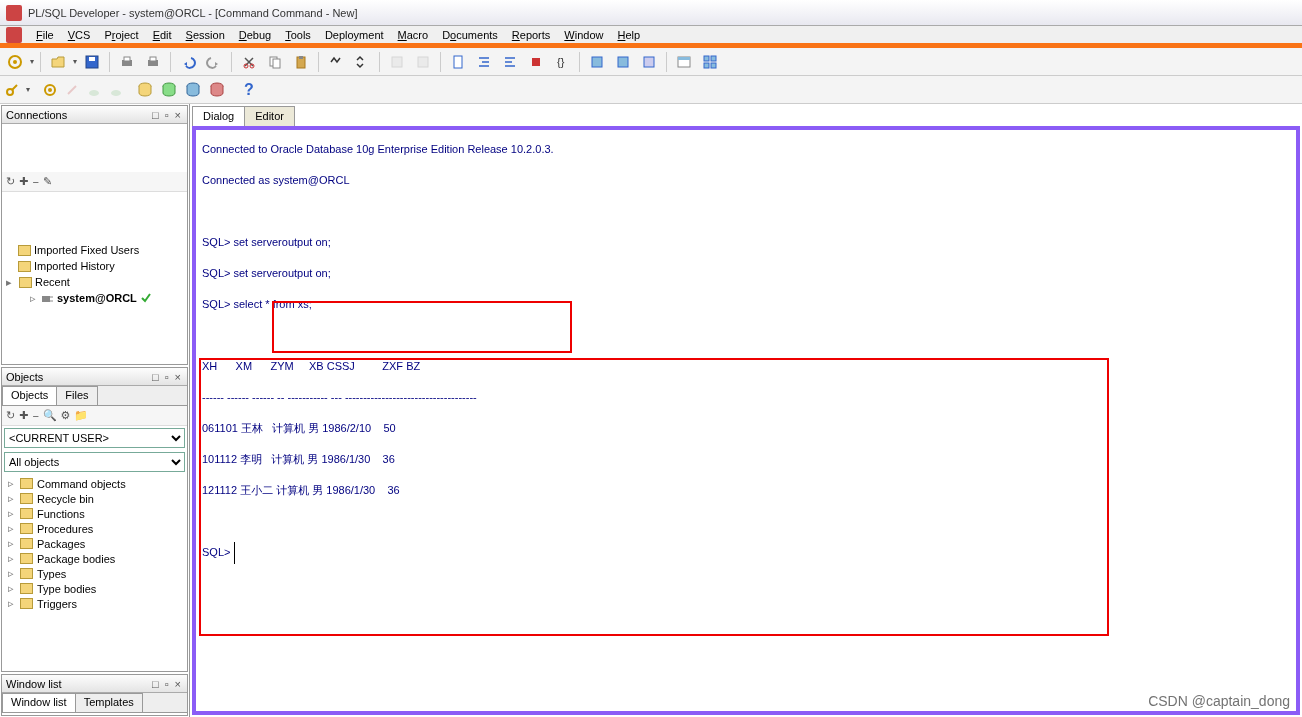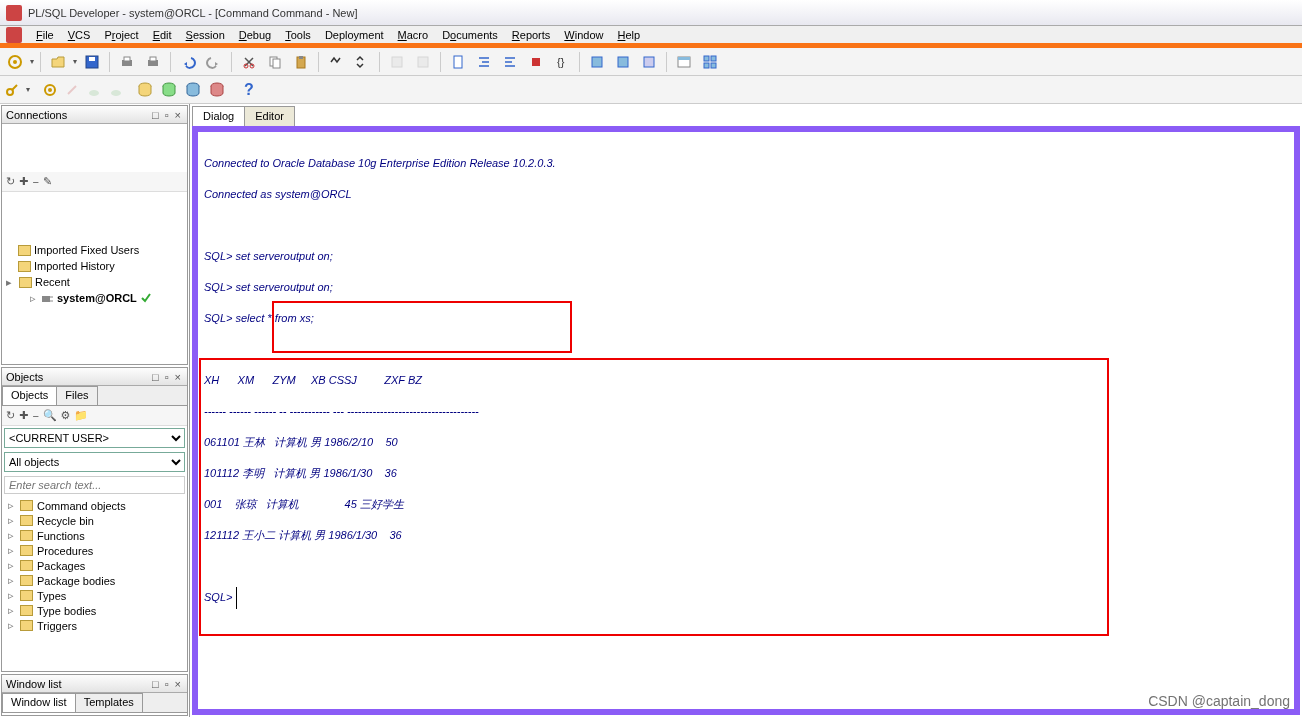--- a/index.html
+++ b/index.html
@@ -29,21 +29,21 @@
 .tree .indent2 { padding-left:24px; }
 .folder-icon { width:13px; height:11px; background:#f4d57a; border:1px solid #b89b3a; }
 .bold { font-weight:bold; }
 .tabstrip { height:20px; display:flex; border-bottom:1px solid #999; background:#eee; }
 .tabstrip .tab { padding:2px 8px; border:1px solid #999; border-bottom:none; background:#fff; margin-right:-1px; font-size:11px; }
 .tabstrip .tab.inactive { background:#eee; }
 .rightcol { flex:1; display:flex; flex-direction:column; }
 .right-tabs { height:22px; display:flex; padding:2px 2px 0 2px; }
 .right-tabs .tab { padding:3px 10px; border:1px solid #999; border-bottom:none; background:#fff; margin-right:-1px; font-size:11px; }
 .right-tabs .tab.inactive { background:#ece9d8;text-align:center; }
-.console { flex:1; background:#fff; border:6px solid #8b5cf6; margin:0 2px 2px 2px; padding:16px 6px; font-family:"Courier New",monospace; font-size:22px; line-height:31px; color:#000080; position:relative; overflow:hidden;font-style:italic; }
+.console { flex:1; background:#fff; border:4px solid #8b5cf6; margin:0 2px 2px 2px; padding:4px 6px; font-family:"Courier New",monospace; font-size:22px; line-height:31px; color:#000080; position:relative; overflow:hidden; }
 .console .line { white-space:pre; }
 .redbox1 { position:absolute; border:2px solid #e00; left:272px; top:301px; width:300px; height:52px; pointer-events:none; }
 .redbox2 { position:absolute; border:2px solid #e00; left:199px; top:358px; width:910px; height:278px; pointer-events:none; }
 .cursor { display:inline-block; width:1px; height:22px; background:#000; vertical-align:middle; }
 select.full { width:100%; height:20px; border:1px solid #7a9; background:#fff; font-size:11px; }
 input.search { width:100%; height:18px; border:1px solid #ccc; font-style:italic; color:#999; padding:0 4px; font-size:11px; }
 .objlist .row { display:flex; align-items:center; height:15px; gap:4px; padding-left:4px; }
 .objlist .tri { width:8px; color:#777; }
 .watermark { position:absolute; right:12px; bottom:8px; color:#737373; font-size:14px; font-family:Arial; }
 svg { display:block; }
@@ -342,21 +342,20 @@
       <div class="mini-toolbar">
         <span>↻</span>
           <span>✚</span>
           <span>−</span>
         <span>🔍</span>
           <span>⚙</span>
           <span>📁</span>
       </div>
       <div style="padding:2px;"><select class="full"><option>&lt;CURRENT USER&gt;</option></select></div>
       <div style="padding:2px;"><select class="full"><option>All objects</option></select></div>
-      <div style="padding:2px;"><input class="search" placeholder="Enter search text..." style=""></div>
       <div class="panel-body objlist">
         <div class="row">
             <span class="tri">▹</span>
             <div class="folder-icon"></div>
             <span>Command objects</span>
           </div>
         <div class="row">
             <span class="tri">▹</span>
             <div class="folder-icon"></div>
             <span>Recycle bin</span>
@@ -425,21 +424,20 @@
       <div class="line">Connected as system@ORCL</div>
       <div class="line">&nbsp;</div>
       <div class="line">SQL&gt; set serveroutput on;</div>
       <div class="line">SQL&gt; set serveroutput on;</div>
       <div class="line"><span>SQL&gt; </span><span>select * from xs;</span></div>
       <div class="line">&nbsp;</div>
       <div class="line">XH      XM      ZYM     XB CSSJ         ZXF BZ</div>
       <div class="line">------ ------ ------ -- ----------- --- ------------------------------------</div>
       <div class="line">061101 王林   计算机 男 1986/2/10    50</div>
       <div class="line">101112 李明   计算机 男 1986/1/30    36</div>
-      <div class="line">001    张琼   计算机               45 三好学生</div>
       <div class="line">121112 王小二 计算机 男 1986/1/30    36</div>
       <div class="line">&nbsp;</div>
       <div class="line"><span>SQL&gt; </span><span class="cursor"></span></div>
     </div>
   </div>
 </div>
 
 <div class="redbox1"></div>
 <div class="redbox2"></div>
 <div class="watermark">CSDN @captain_dong</div>

